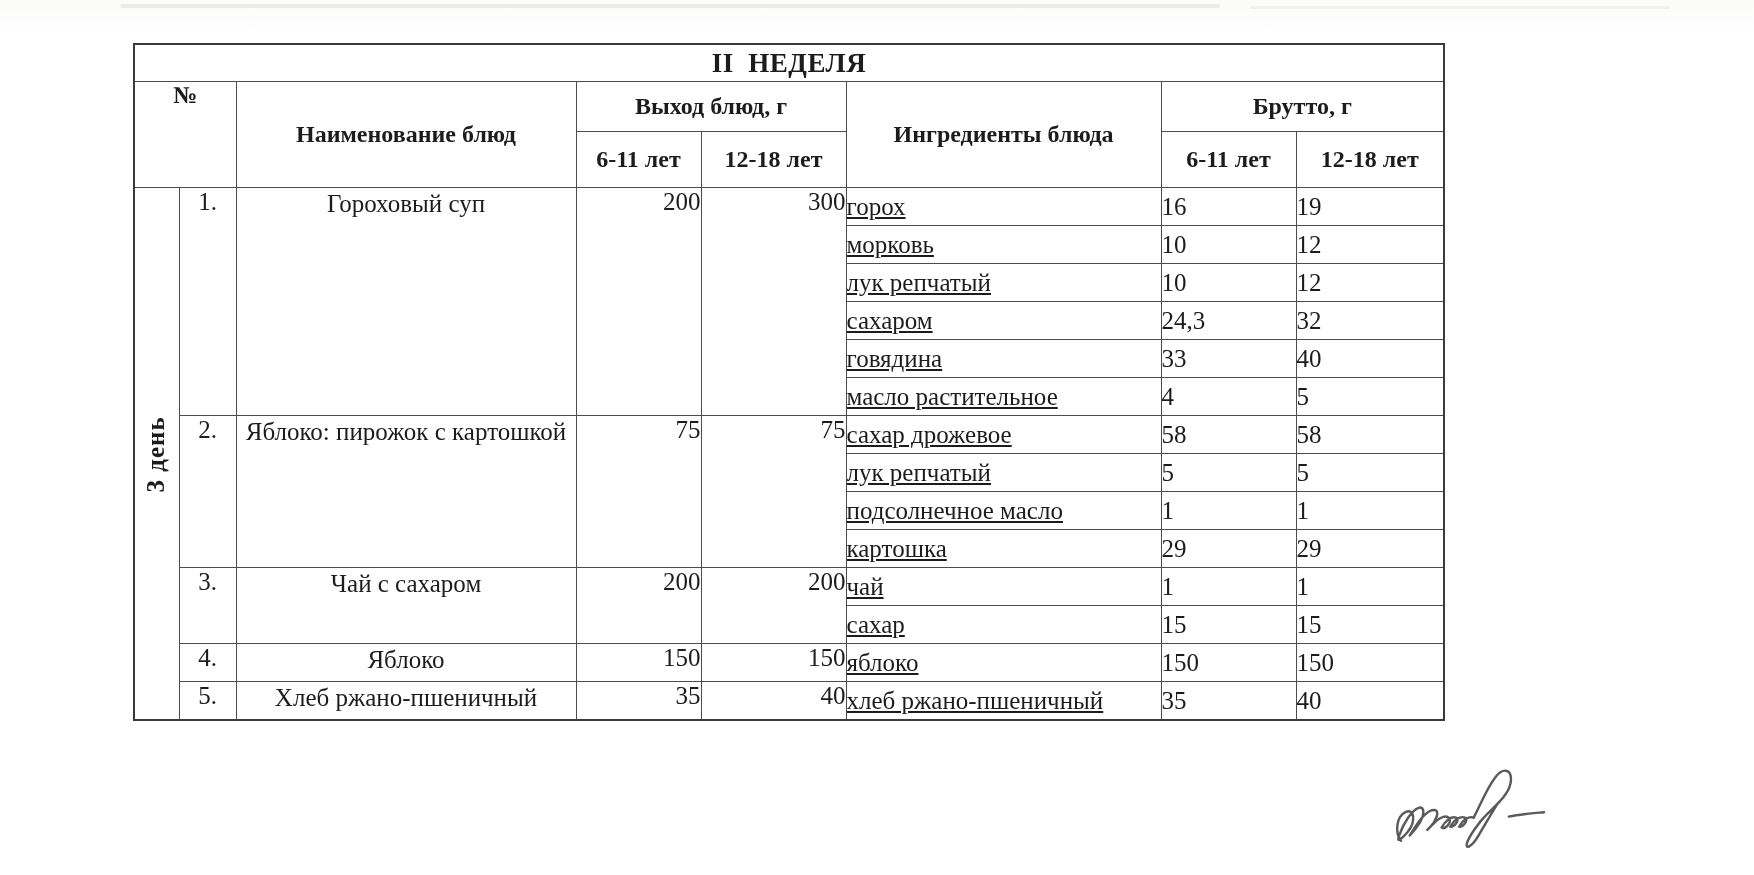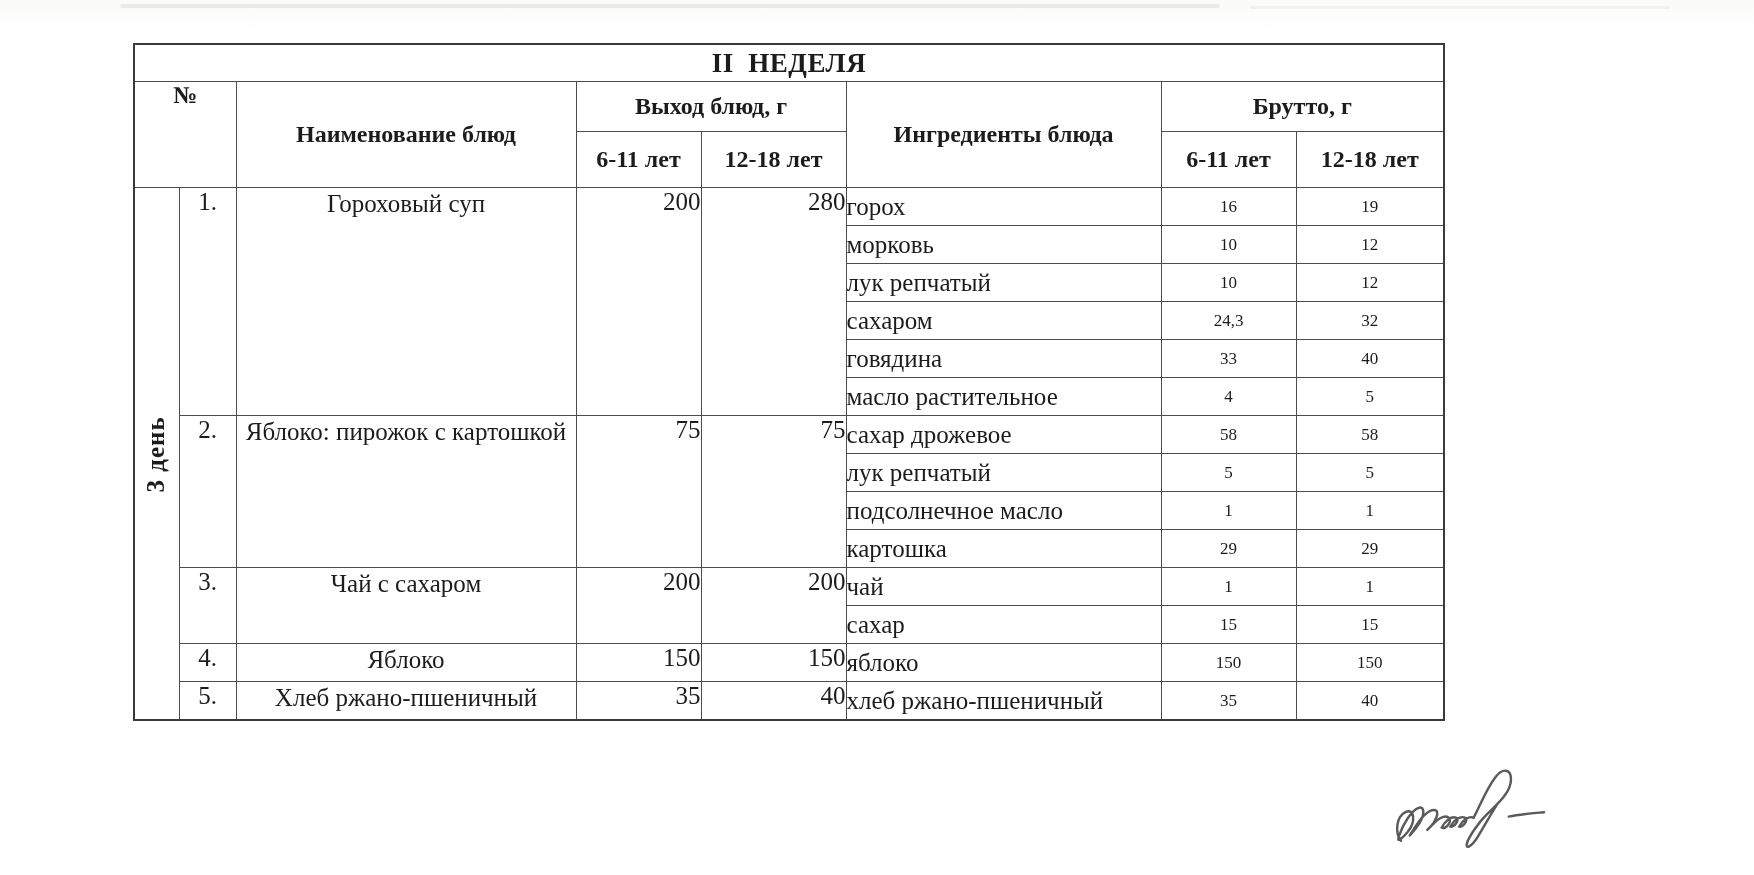--- a/index.html
+++ b/index.html
@@ -89,25 +89,26 @@
     font-size: 25px;
     padding-top: 3px;
   }
   td.ing-cell {
     vertical-align: middle;
     text-align: left;
     font-size: 25px;
     padding-left: 12px;
     height: 37px;
     white-space: nowrap;
+    text-decoration: underline;
   }
   td.gross-cell {
     vertical-align: middle;
-    text-align: center;
-    font-size: 17px;
+    text-align: left;
+    font-size: 25px;
     height: 37px;
   }
   .signature-wrap {
     position: absolute;
     left: 1388px;
     top: 755px;
     width: 180px;
     height: 110px;
   }
   .signature-wrap svg { width: 100%; height: 100%; }
@@ -146,21 +147,21 @@
       <td class="hdr">6-11 лет</td>
       <td class="hdr">12-18 лет</td>
     </tr>
   </thead>
   <tbody>
       <tr>
         <td class="day-cell" rowspan="14">3 день</td>
         <td class="num-cell" rowspan="6">1.</td>
         <td class="name-cell" rowspan="6">Гороховый суп</td>
         <td class="val-cell" rowspan="6">200</td>
-        <td class="val-cell" rowspan="6">280</td>
+        <td class="val-cell" rowspan="6">300</td>
         <td class="ing-cell">горох</td>
         <td class="gross-cell">16</td>
         <td class="gross-cell">19</td>
       </tr>
       <tr>
         <td class="ing-cell">морковь</td>
         <td class="gross-cell">10</td>
         <td class="gross-cell">12</td>
       </tr>
       <tr>

